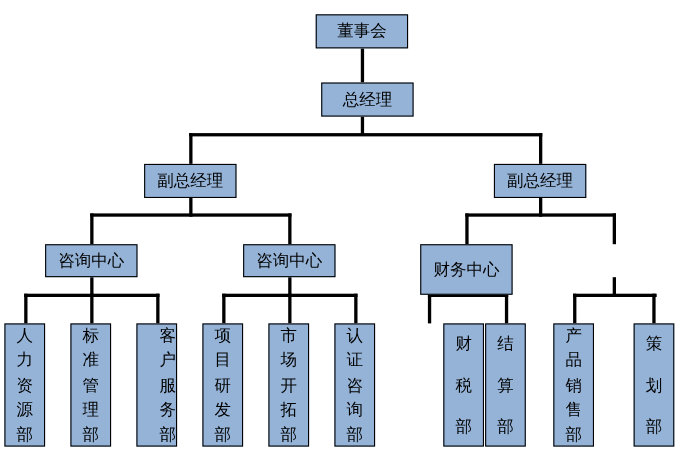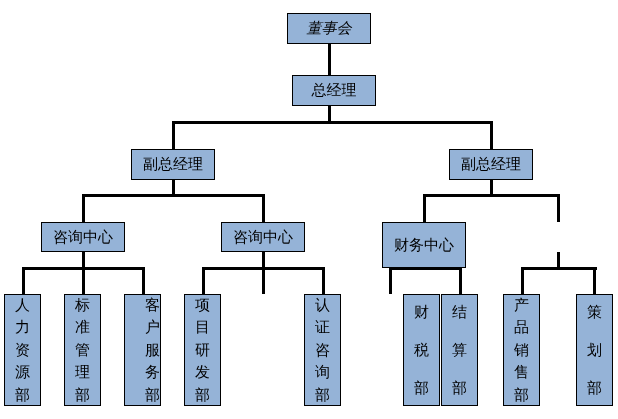--- a/index.html
+++ b/index.html
@@ -71,21 +71,21 @@
   <div class="ln" style="left:422.5px; top:252px; width:3px; height:17.5px;"></div>
   <div class="ln" style="left:388.5px; top:266.5px; width:73px; height:3px;"></div>
   <div class="ln" style="left:388.5px; top:266.5px; width:3px; height:27.5px;"></div>
   <div class="ln" style="left:458.5px; top:266.5px; width:3px; height:27.5px;"></div>
 
   <div class="ln" style="left:556.5px; top:252px; width:3px; height:17.5px;"></div>
   <div class="ln" style="left:520.5px; top:266.5px; width:76px; height:3px;"></div>
   <div class="ln" style="left:520.5px; top:266.5px; width:3px; height:27.5px;"></div>
   <div class="ln" style="left:593px; top:266.5px; width:3px; height:27.5px;"></div>
 
-  <div class="node hnode" style="left:287px; top:13px;font-style:italic;">
+  <div class="node hnode" style="left:287px; top:13px;">
     <span>董事会</span>
   </div>
 
   <div class="node hnode" style="left:292px; top:75px;">
     <span>总经理</span>
   </div>
 
   <div class="node hnode" style="left:131px; top:149px;">
     <span>副总经理</span>
   </div>
@@ -108,20 +108,23 @@
   </div>
   <div class="node vnode" style="left:64px;">
     <span class="vtext">标准管理部</span>
   </div>
   <div class="node vnode" style="left:124px;padding-left:20px;">
     <span class="vtext">客户服务部</span>
   </div>
   <div class="node vnode" style="left:184px;">
     <span class="vtext">项目研发部</span>
   </div>
+  <div class="node vnode" style="left:244px;">
+    <span class="vtext">市场开拓部</span>
+  </div>
   <div class="node vnode" style="left:304px;">
     <span class="vtext">认证咨询部</span>
   </div>
   <div class="node vnode v3" style="left:371px;margin-left:32px;">
     <span class="vtext">财税部</span>
   </div>
   <div class="node vnode v3" style="left:441px;">
     <span class="vtext">结算部</span>
   </div>
   <div class="node vnode" style="left:503px;">

